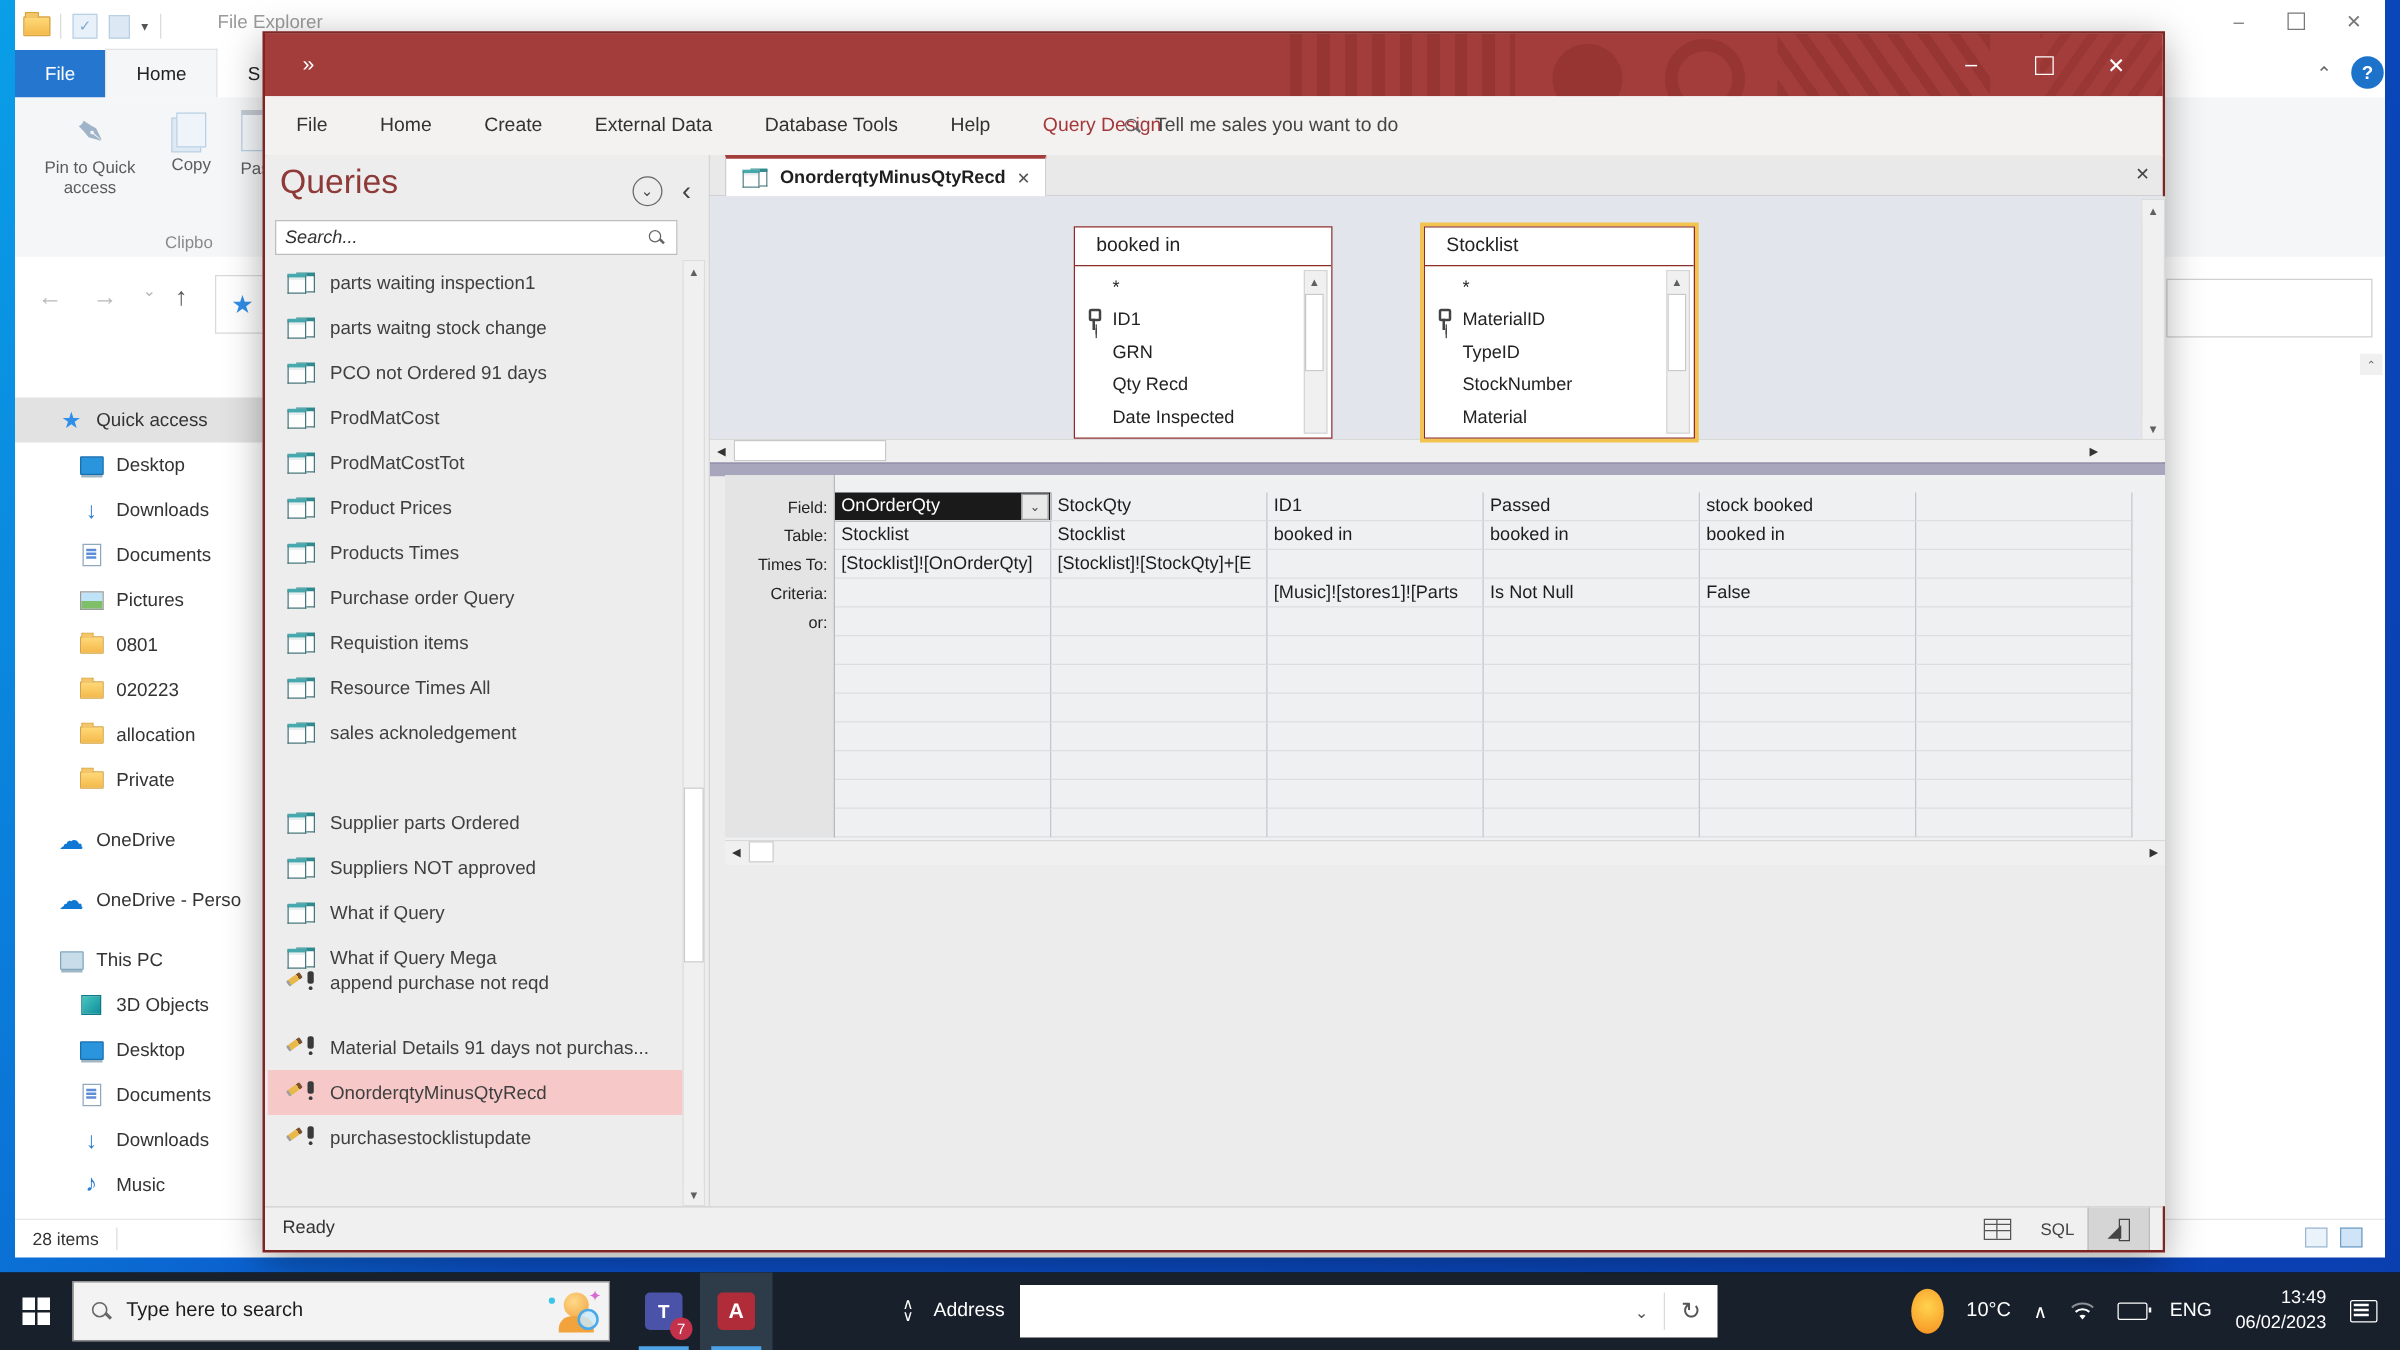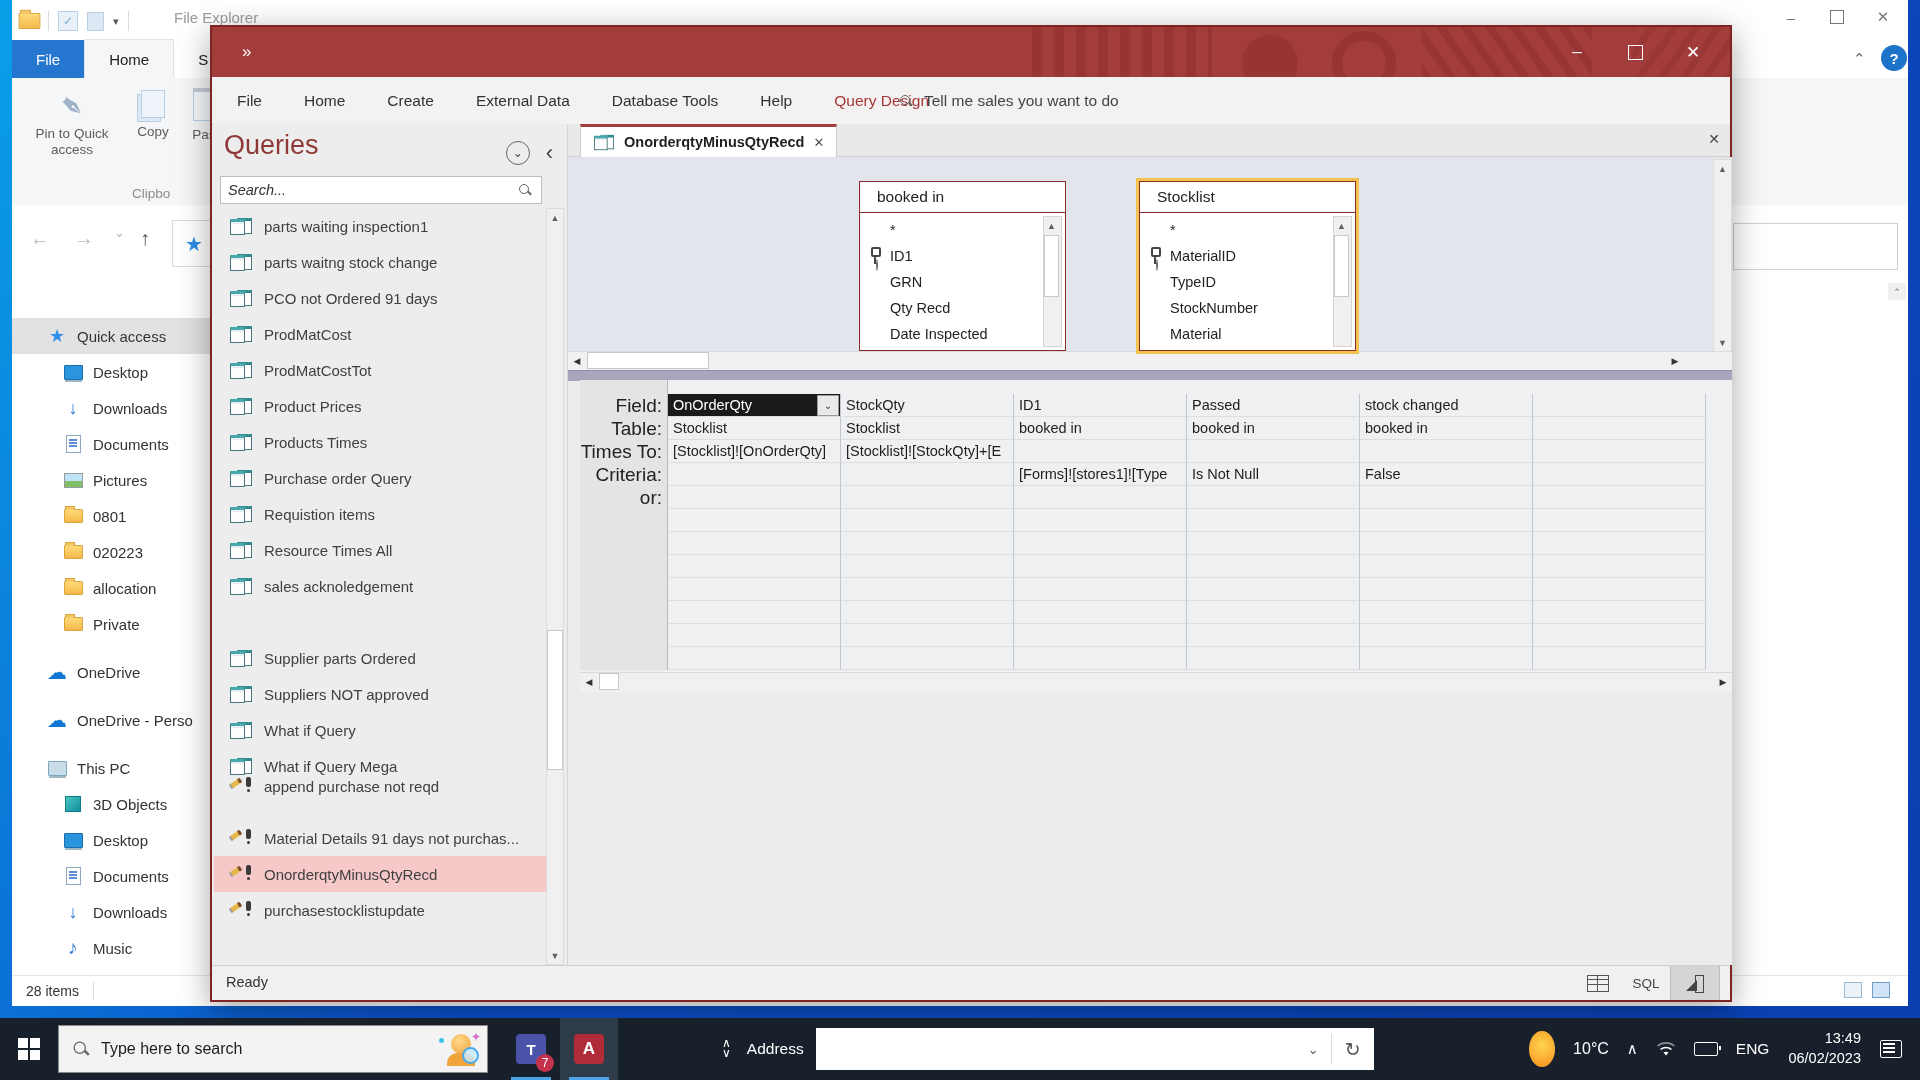--- a/index.html
+++ b/index.html
@@ -100,21 +100,21 @@
   .tb-row{position:absolute;left:0;width:100%;height:26px;display:flex;align-items:center;}
   .tb-row .fkey{width:30px;display:flex;justify-content:center;flex:none;}
   .tb-scroll{position:absolute;right:3px;top:34px;width:17px;bottom:3px;background:#f0f0f0;border:1px solid #d5d5d5;}
   .pane-hscroll{position:absolute;left:0;bottom:0;width:1164px;height:18px;background:#f0f0f0;border-top:1px solid #d9d9d9;}
   .hs-btn{position:absolute;top:0;width:18px;height:18px;display:flex;align-items:center;justify-content:center;font-size:9px;color:#333;background:#f0f0f0;}
   .hs-thumb{position:absolute;top:0;height:17px;background:#fff;border:1px solid #c9c9c9;box-sizing:border-box;}
   .splitter{left:356px;top:343px;width:1164px;height:10px;background:#a8a6bd;border-top:1px solid #8f8da8;}
   
   .gridpane{left:368px;top:353px;width:1152px;height:312px;background:#eef0f2;}
   .grid-gutter{position:absolute;left:0;top:0;width:88px;height:290px;background:#e4e4e4;border-right:1px solid #b9b9b9;box-sizing:border-box;}
-  .g-label{position:absolute;right:5px;height:23px;display:flex;align-items:center;font-size:19px;color:#222;}
+  .g-label{position:absolute;right:5px;height:23px;display:flex;align-items:center;font-size:13px;color:#222;}
   .g-cell{position:absolute;height:23px;box-sizing:border-box;border-right:1px solid #c3c7cb;border-bottom:1px solid #dcdee0;
           font-size:14.5px;color:#1d1d1d;display:flex;align-items:center;padding:0 5px;white-space:nowrap;overflow:hidden;}
   .g-cell.sel{background:#1a1a1a;color:#fff;padding-right:26px;}
   .g-drop{position:absolute;width:22px;height:21px;background:#e9e9e9;border:1px solid #9a9a9a;box-sizing:border-box;
           display:flex;align-items:center;justify-content:center;font-size:10px;color:#444;}
   .grid-hscroll{position:absolute;left:0;top:292px;width:1152px;height:20px;background:#f0f0f0;border-top:1px solid #d9d9d9;}
   .belowgray{left:356px;top:665px;width:1164px;height:273px;background:#ececec;}
   
   .acc-status{left:0;top:938px;width:100%;height:35px;background:#f0f0f0;border-top:1px solid #cfcfcf;box-sizing:border-box;}
   .acc-status-text{position:absolute;left:14px;top:8px;font-size:14.5px;color:#333;}
@@ -620,42 +620,42 @@
         <div class="g-cell" style="left: 261px; top: 129px; width: 173px;"></div>
         <div class="g-cell" style="left: 261px; top: 152px; width: 173px;"></div>
         <div class="g-cell" style="left: 261px; top: 175px; width: 173px;"></div>
         <div class="g-cell" style="left: 261px; top: 198px; width: 173px;"></div>
         <div class="g-cell" style="left: 261px; top: 221px; width: 173px;"></div>
         <div class="g-cell" style="left: 261px; top: 244px; width: 173px;"></div>
         <div class="g-cell" style="left: 261px; top: 267px; width: 173px;"></div>
         <div class="g-cell" style="left: 434px; top: 14px; width: 173px;">ID1</div>
         <div class="g-cell" style="left: 434px; top: 37px; width: 173px;">booked in</div>
         <div class="g-cell" style="left: 434px; top: 60px; width: 173px;"></div>
-        <div class="g-cell" style="left: 434px; top: 83px; width: 173px;">[Forms]![stores1]![Type</div>
+        <div class="g-cell" style="left: 434px; top: 83px; width: 173px;">[Music]![stores1]![Parts</div>
         <div class="g-cell" style="left: 434px; top: 106px; width: 173px;"></div>
         <div class="g-cell" style="left: 434px; top: 129px; width: 173px;"></div>
         <div class="g-cell" style="left: 434px; top: 152px; width: 173px;"></div>
         <div class="g-cell" style="left: 434px; top: 175px; width: 173px;"></div>
         <div class="g-cell" style="left: 434px; top: 198px; width: 173px;"></div>
         <div class="g-cell" style="left: 434px; top: 221px; width: 173px;"></div>
         <div class="g-cell" style="left: 434px; top: 244px; width: 173px;"></div>
         <div class="g-cell" style="left: 434px; top: 267px; width: 173px;"></div>
         <div class="g-cell" style="left: 607px; top: 14px; width: 173px;">Passed</div>
         <div class="g-cell" style="left: 607px; top: 37px; width: 173px;">booked in</div>
         <div class="g-cell" style="left: 607px; top: 60px; width: 173px;"></div>
         <div class="g-cell" style="left: 607px; top: 83px; width: 173px;">Is Not Null</div>
         <div class="g-cell" style="left: 607px; top: 106px; width: 173px;"></div>
         <div class="g-cell" style="left: 607px; top: 129px; width: 173px;"></div>
         <div class="g-cell" style="left: 607px; top: 152px; width: 173px;"></div>
         <div class="g-cell" style="left: 607px; top: 175px; width: 173px;"></div>
         <div class="g-cell" style="left: 607px; top: 198px; width: 173px;"></div>
         <div class="g-cell" style="left: 607px; top: 221px; width: 173px;"></div>
         <div class="g-cell" style="left: 607px; top: 244px; width: 173px;"></div>
         <div class="g-cell" style="left: 607px; top: 267px; width: 173px;"></div>
-        <div class="g-cell" style="left: 780px; top: 14px; width: 173px;">stock changed</div>
+        <div class="g-cell" style="left: 780px; top: 14px; width: 173px;">stock booked</div>
         <div class="g-cell" style="left: 780px; top: 37px; width: 173px;">booked in</div>
         <div class="g-cell" style="left: 780px; top: 60px; width: 173px;"></div>
         <div class="g-cell" style="left: 780px; top: 83px; width: 173px;">False</div>
         <div class="g-cell" style="left: 780px; top: 106px; width: 173px;"></div>
         <div class="g-cell" style="left: 780px; top: 129px; width: 173px;"></div>
         <div class="g-cell" style="left: 780px; top: 152px; width: 173px;"></div>
         <div class="g-cell" style="left: 780px; top: 175px; width: 173px;"></div>
         <div class="g-cell" style="left: 780px; top: 198px; width: 173px;"></div>
         <div class="g-cell" style="left: 780px; top: 221px; width: 173px;"></div>
         <div class="g-cell" style="left: 780px; top: 244px; width: 173px;"></div>

